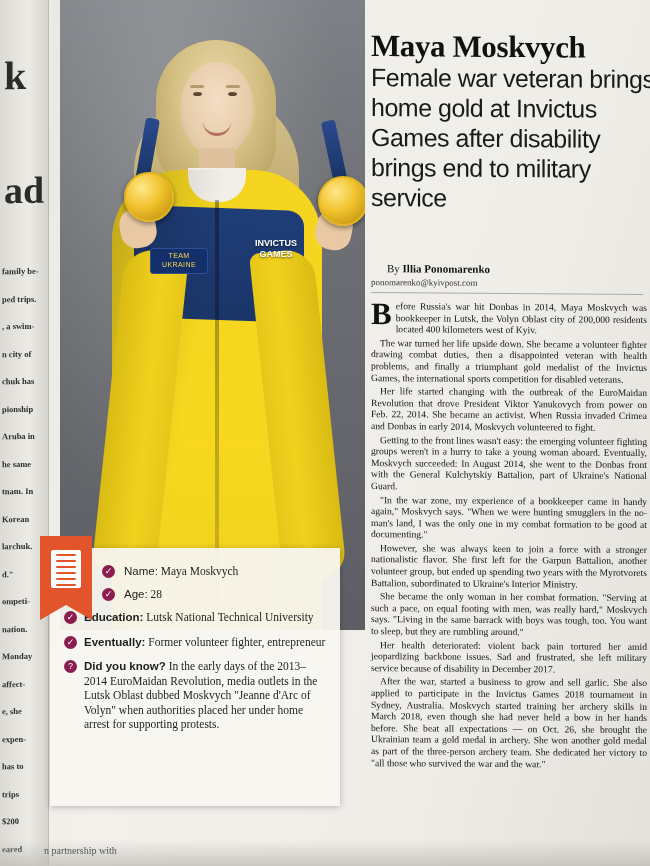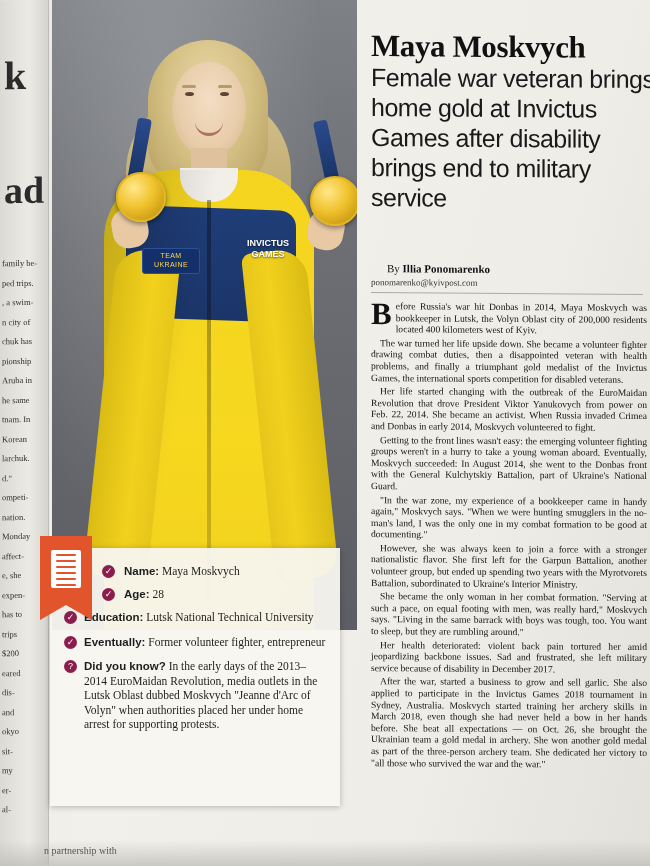--- a/index.html
+++ b/index.html
@@ -25,25 +25,25 @@
     font-size:40px;font-weight:bold;color:#2b2b2b;
     position:absolute;left:4px;
   }
   .left-edge .l1{top:52px;}
   .left-edge .l2{top:168px;font-size:38px;}
   .left-col-text{
     position:absolute;left:2px;top:250px;width:46px;
     font-size:8.5px;line-height:11.5px;color:#2f2f2f;
     text-align:left;
   }
-  .left-col-text p{margin:8px 0 7px 0;}
+  .left-col-text p{margin:16px 0 7px 0;font-weight:bold;}
 
   
   .photo{
-    position:absolute;left:52px;top:0;width:305px;height:630px;
+    position:absolute;left:60px;top:0;width:305px;height:630px;
     background:linear-gradient(160deg,#6d6f74 0%,#8f9196 25%,#7b7d82 60%,#5e6065 100%);
     overflow:hidden;
   }
   .photo .wall{
     position:absolute;inset:0;
     background:
       radial-gradient(ellipse at 35% 20%, rgba(255,255,255,.18), rgba(0,0,0,0) 60%),
       linear-gradient(180deg,#7e8186 0%,#6c6e73 40%,#5c5e63 100%);
   }
   
@@ -160,21 +160,21 @@
   .ribbon-tag .doc i{
     display:block;height:2px;background:#e2542b;margin:4px 5px 0 5px;border-radius:1px;
   }
   .infocard .rows{padding:16px 14px 0 74px;}
   .irow{position:relative;margin-bottom:9px;font-size:11.5px;line-height:14px;color:#1e1e1e;}
   .irow .bullet{
     position:absolute;left:-22px;top:1px;width:13px;height:13px;border-radius:50%;
     background:#8b1d4e;color:#fff;font-size:9px;line-height:13px;text-align:center;
     font-family:"Liberation Sans",sans-serif;
   }
-  .irow b{font-family:"Liberation Sans",sans-serif;font-weight:bold;text-align:center;}
+  .irow b{font-family:"Liberation Sans",sans-serif;font-weight:normal;text-align:center;}
   .infocard .rows2{padding:0 14px 0 34px;}
   .irow2{position:relative;margin-bottom:10px;font-size:11.5px;line-height:14.5px;color:#1e1e1e;}
   .irow2 .bullet{
     position:absolute;left:-20px;top:1px;width:13px;height:13px;border-radius:50%;
     background:#8b1d4e;color:#fff;font-size:9px;line-height:13px;text-align:center;
     font-family:"Liberation Sans",sans-serif;
   }
   .irow2 b{font-family:"Liberation Sans",sans-serif;font-weight:bold;}
 
   

